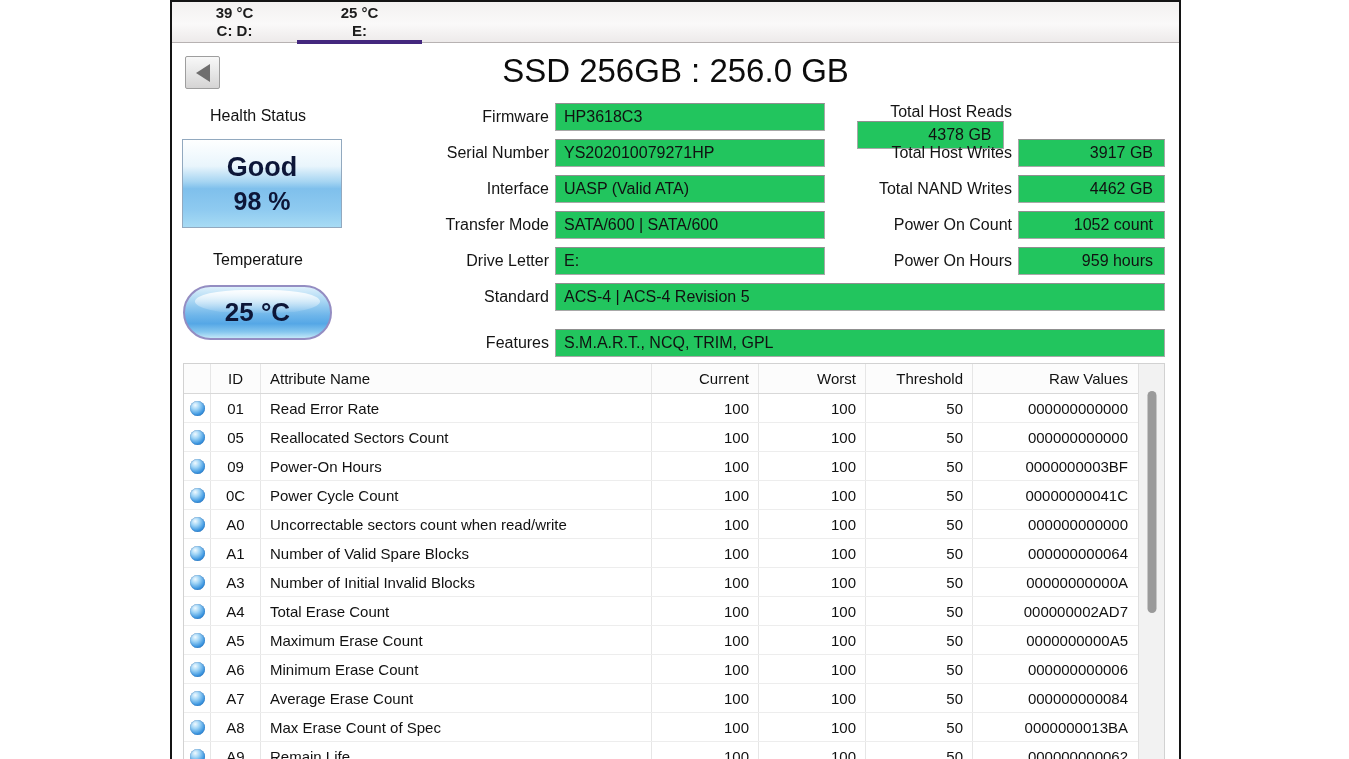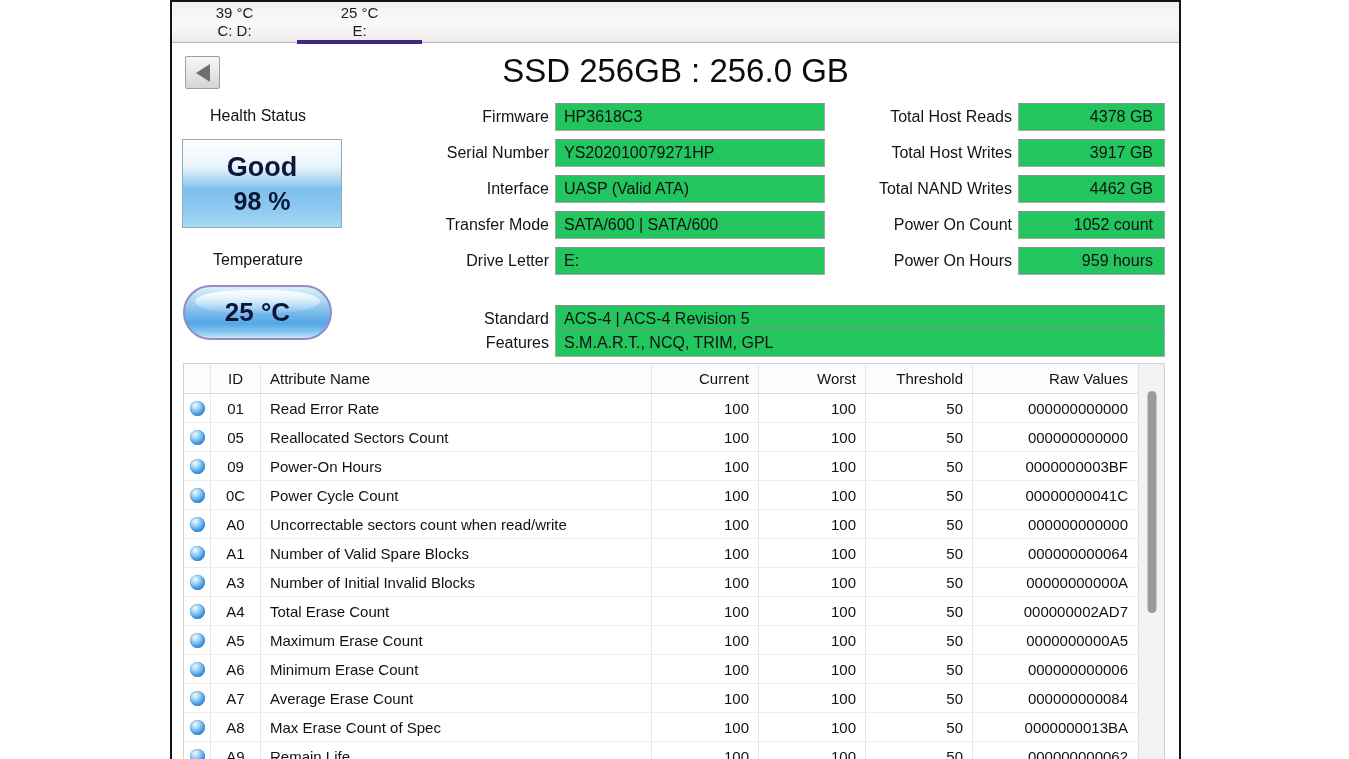--- a/index.html
+++ b/index.html
@@ -17,20 +17,21 @@
     background: #fff;
     border-left: 2px solid #141414;
     border-right: 2px solid #141414;
     border-top: 2px solid #141414;
   }
   
   .tabbar {
     position: relative; height: 41px;
     background: linear-gradient(180deg, #f3f1f0 0%, #faf9f9 55%, #edeaea 100%);
     border-bottom: 1px solid #b7b2b2;
+    font-weight: bold;
   }
   .tab {
     position: absolute; top: 0; height: 41px; width: 125px;
     text-align: center; cursor: default;
     font-size: 15px; color: #1c1c1c; line-height: 18px; padding-top: 2px;
   }
   .tab.t0 { left: 0; }
   .tab.t1 { left: 125px; }
   .tab.active::after {
     content: ""; position: absolute; left: 0; right: 0; bottom: -1px;
@@ -179,30 +180,30 @@
     <div class="field-box">UASP (Valid ATA)</div>
   </div>
   <div class="field fl-left" style="left:210px; top:209px;">
     <div class="field-label">Transfer Mode</div>
     <div class="field-box">SATA/600 | SATA/600</div>
   </div>
   <div class="field fl-left" style="left:210px; top:245px;">
     <div class="field-label">Drive Letter</div>
     <div class="field-box">E:</div>
   </div>
-  <div class="field fl-left wide" style="left:210px; top:281px;margin-top:22px;">
+  <div class="field fl-left wide" style="left:210px; top:281px;">
     <div class="field-label">Standard</div>
     <div class="field-box">ACS-4 | ACS-4 Revision 5</div>
   </div>
   <div class="field fl-left wide" style="left:210px; top:327px;">
     <div class="field-label">Features</div>
     <div class="field-box">S.M.A.R.T., NCQ, TRIM, GPL</div>
   </div>
 
-  <div class="field fl-right" style="left:670px; top:101px;">
+  <div class="field fl-right" style="left:670px; top:101px;flex-direction:column;">
     <div class="field-label">Total Host Reads</div>
     <div class="field-box">4378 GB</div>
   </div>
   <div class="field fl-right" style="left:670px; top:137px;">
     <div class="field-label">Total Host Writes</div>
     <div class="field-box">3917 GB</div>
   </div>
   <div class="field fl-right" style="left:670px; top:173px;">
     <div class="field-label">Total NAND Writes</div>
     <div class="field-box">4462 GB</div>

